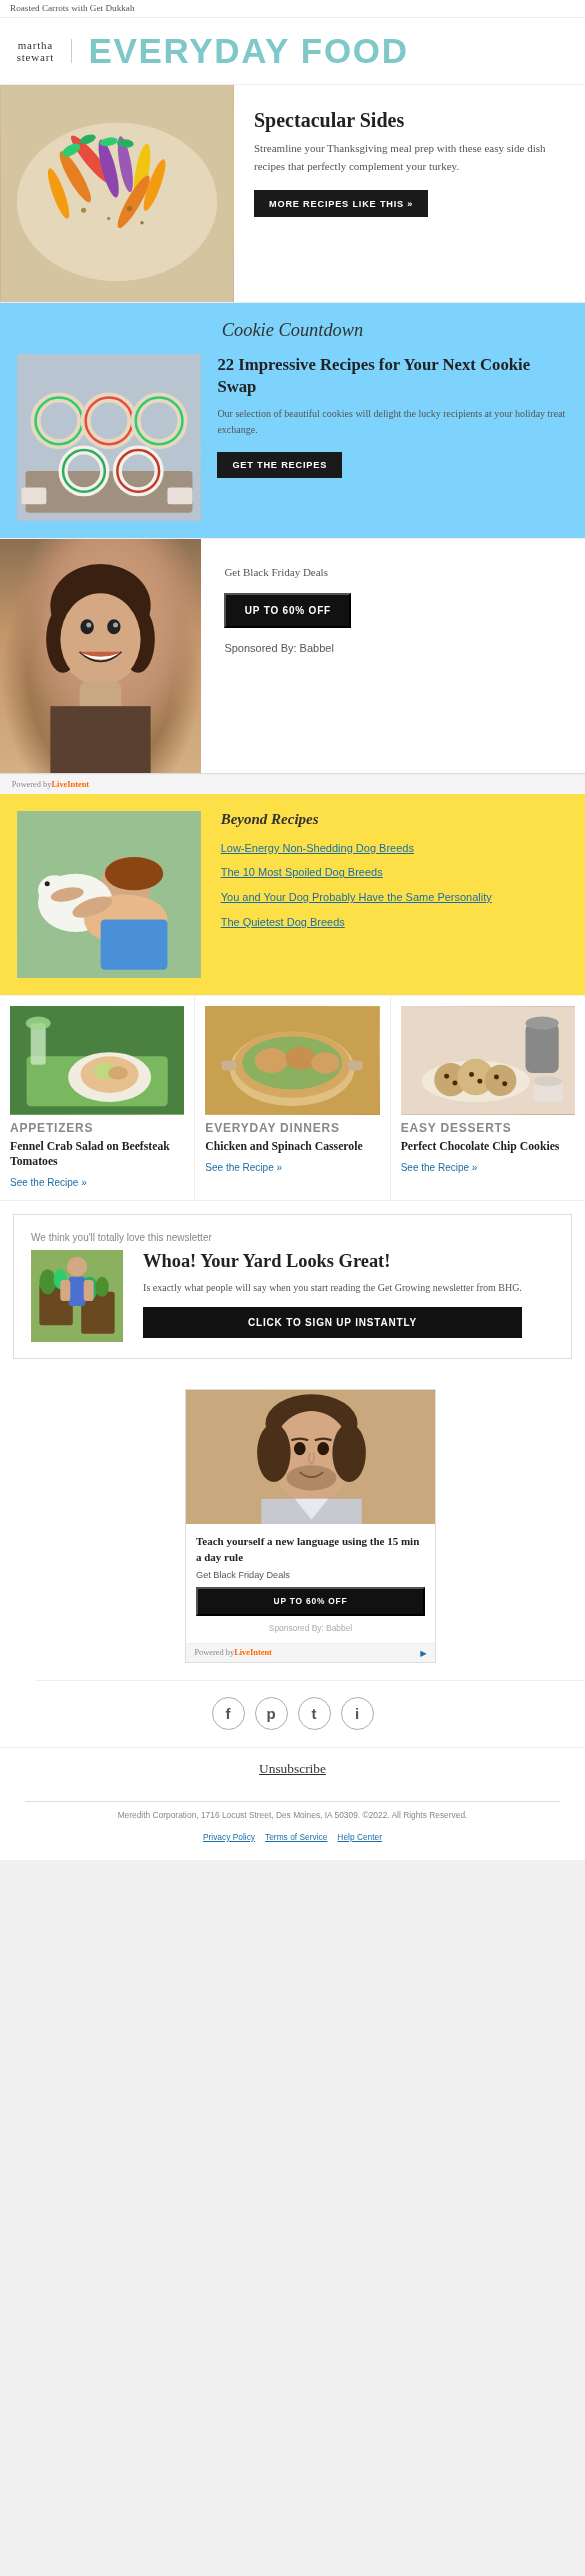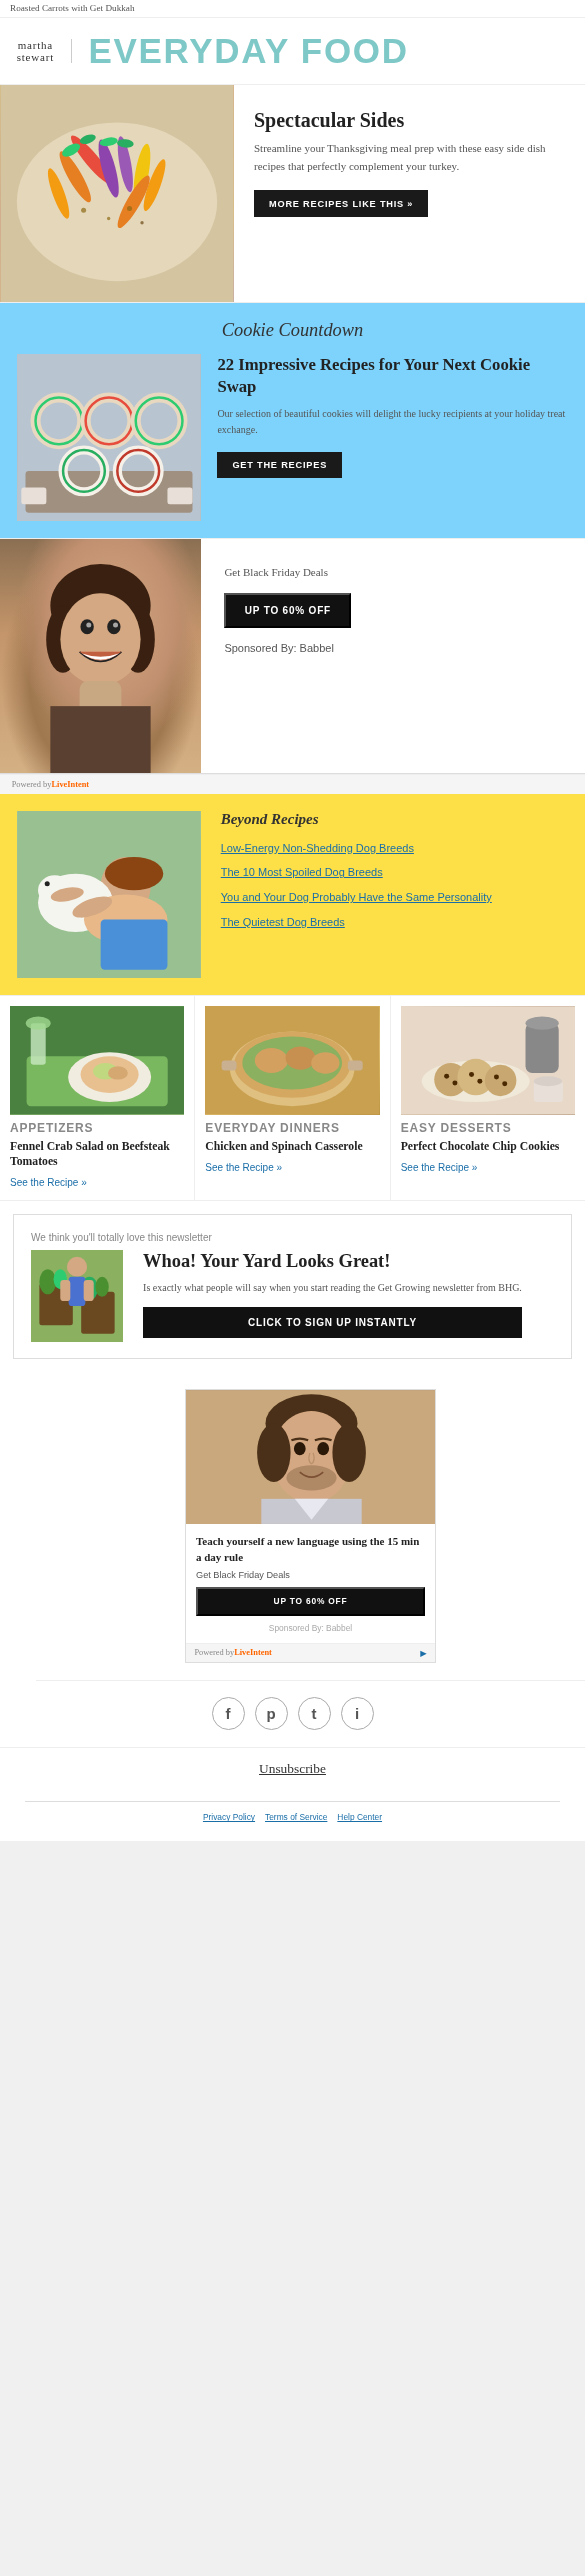--- a/index.html
+++ b/index.html
@@ -874,20 +874,21 @@
       <a href="#" class="social-icon">i</a>
     </div>
   </div>
 
   <div class="section-unsubscribe">
     <a href="#" class="unsubscribe-link">Unsubscribe</a>
   </div>
 
   <div class="section-footer">
     <hr class="divider-line">
+    <div class="footer-text" style="margin-top:3.3px;">Meredith Corporation, 1716 Locust Street, Des Moines, IA 50309. ©2022. All Rights Reserved.</div>
     <div class="footer-links">
       <a href="#">Privacy Policy</a>
       <a href="#">Terms of Service</a>
       <a href="#">Help Center</a>
     </div>
   </div>
 
 </div>
 
 

